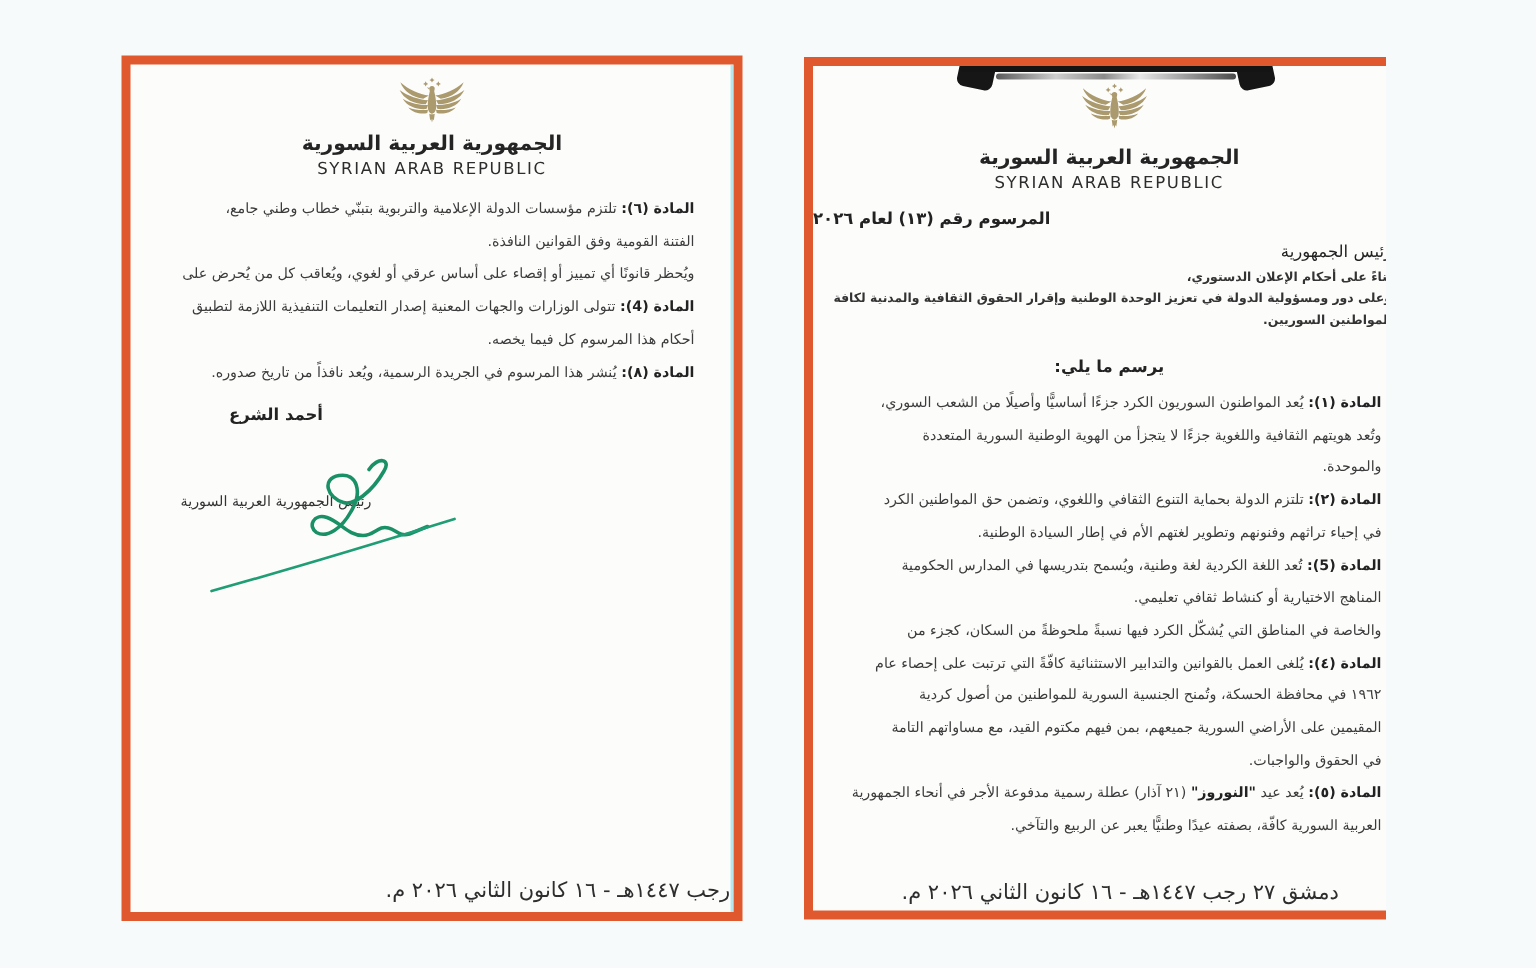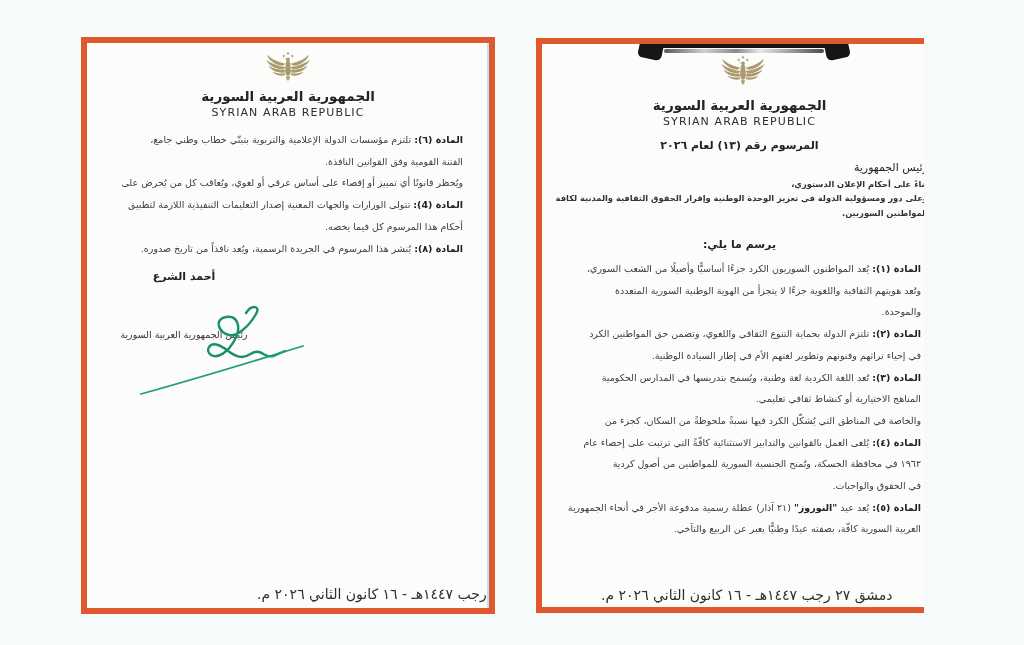--- a/index.html
+++ b/index.html
@@ -24,21 +24,21 @@
   .left  .title-en{top:63px;}
   .right .title-en{top:71px;}
 
   .body-block{position:absolute;direction:rtl;}
   .left  .body-block{top:86px;right:26px;left:12px;}
   .right .body-block{top:214px;right:16px;left:8px;}
   .tline{line-height:21.7px;font-size:9.5px;color:#3c3c3c;white-space:nowrap;
          text-align:right;direction:rtl;}
   .tline .b{font-weight:bold;color:#222;}
 
-  .decree-title{position:absolute;left:0;right:0;top:95px;text-align:center;
+  .decree-title{position:absolute;left:0;right:0;top:95px;text-align:left;
                 font-weight:bold;font-size:11px;color:#222;direction:rtl;}
   .pre-head{position:absolute;top:117px;right:9px;font-weight:normal;font-size:11px;
             color:#222;direction:rtl;margin-left:24px;}
   .pre-lines{position:absolute;top:133px;right:9px;left:8px;direction:rtl;}
   .pre-lines .tline{font-size:8.3px;line-height:14.4px;font-weight:bold;color:#333;}
   .enact{position:absolute;left:0;right:0;top:194px;text-align:center;
          font-weight:bold;font-size:11px;color:#222;direction:rtl;}
 
   .sig-name{position:absolute;top:227px;left:16px;width:162px;text-align:center;
             font-weight:bold;font-size:11px;color:#222;direction:rtl;}
@@ -154,25 +154,26 @@
       </div>
 
     <div class="enact">يرسم ما يلي:</div>
 
     <div class="body-block">
         <div class="tline"><span class="b">المادة (١):</span><span> يُعد المواطنون السوريون الكرد جزءًا أساسيًّا وأصيلًا من الشعب السوري،</span></div>
         <div class="tline"><span>وتُعد هويتهم الثقافية واللغوية جزءًا لا يتجزأ من الهوية الوطنية السورية المتعددة</span></div>
         <div class="tline"><span>والموحدة.</span></div>
         <div class="tline"><span class="b">المادة (٢):</span><span> تلتزم الدولة بحماية التنوع الثقافي واللغوي، وتضمن حق المواطنين الكرد</span></div>
         <div class="tline"><span>في إحياء تراثهم وفنونهم وتطوير لغتهم الأم في إطار السيادة الوطنية.</span></div>
-        <div class="tline"><span class="b">المادة (٣):</span><span> تُعد اللغة الكردية لغة وطنية، ويُسمح بتدريسها في المدارس الحكومية</span></div>
+        <div class="tline"><span class="b">المادة (5):</span><span> تُعد اللغة الكردية لغة وطنية، ويُسمح بتدريسها في المدارس الحكومية</span></div>
         <div class="tline"><span>المناهج الاختيارية أو كنشاط ثقافي تعليمي.</span></div>
         <div class="tline"><span>والخاصة في المناطق التي يُشكّل الكرد فيها نسبةً ملحوظةً من السكان، كجزء من</span></div>
         <div class="tline"><span class="b">المادة (٤):</span><span> يُلغى العمل بالقوانين والتدابير الاستثنائية كافّةً التي ترتبت على إحصاء عام</span></div>
         <div class="tline"><span>١٩٦٢ في محافظة الحسكة، وتُمنح الجنسية السورية للمواطنين من أصول كردية</span></div>
+        <div class="tline"><span>المقيمين على الأراضي السورية جميعهم، بمن فيهم مكتوم القيد، مع مساواتهم التامة</span></div>
         <div class="tline"><span>في الحقوق والواجبات.</span></div>
         <div class="tline"><span class="b">المادة (٥):</span><span> يُعد عيد </span><span class="b">"النوروز"</span><span> (٢١ آذار) عطلة رسمية مدفوعة الأجر في أنحاء الجمهورية</span></div>
         <div class="tline"><span>العربية السورية كافّة، بصفته عيدًا وطنيًّا يعبر عن الربيع والتآخي.</span></div>
       </div>
 
     <div class="footer">دمشق ٢٧ رجب ١٤٤٧هـ - ١٦ كانون الثاني ٢٠٢٦ م.</div>
   </div>
 </div>
 
 </body></html>

